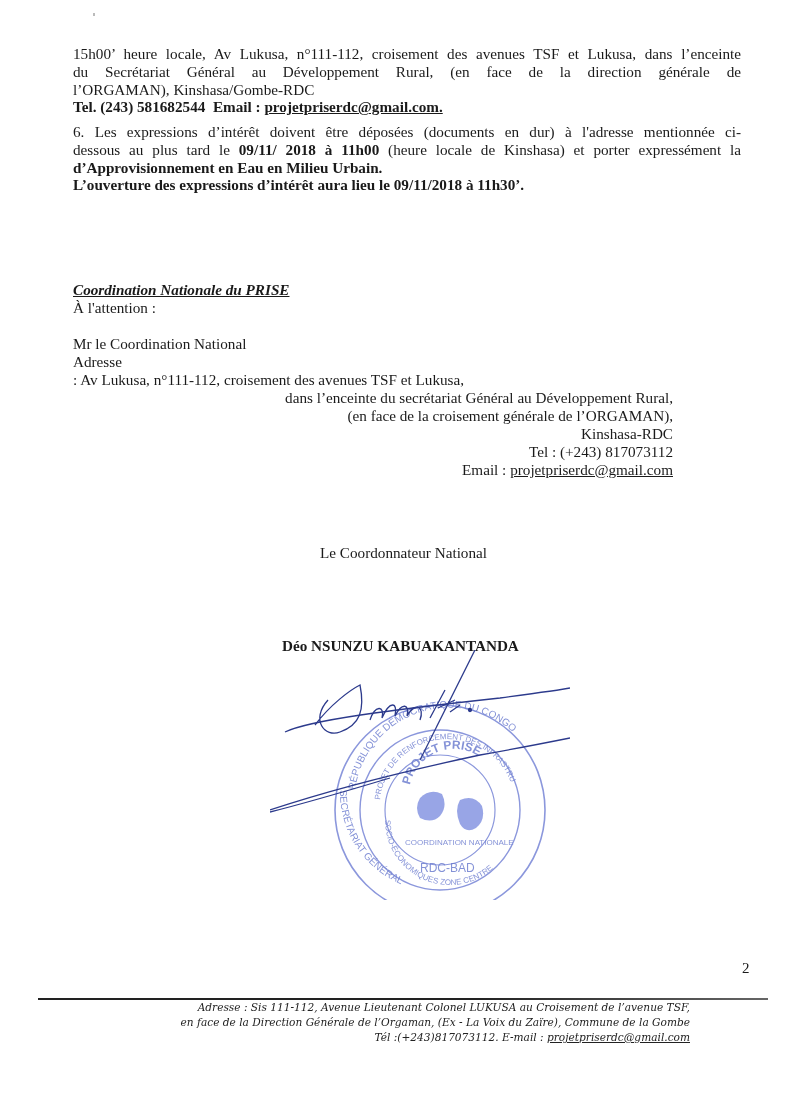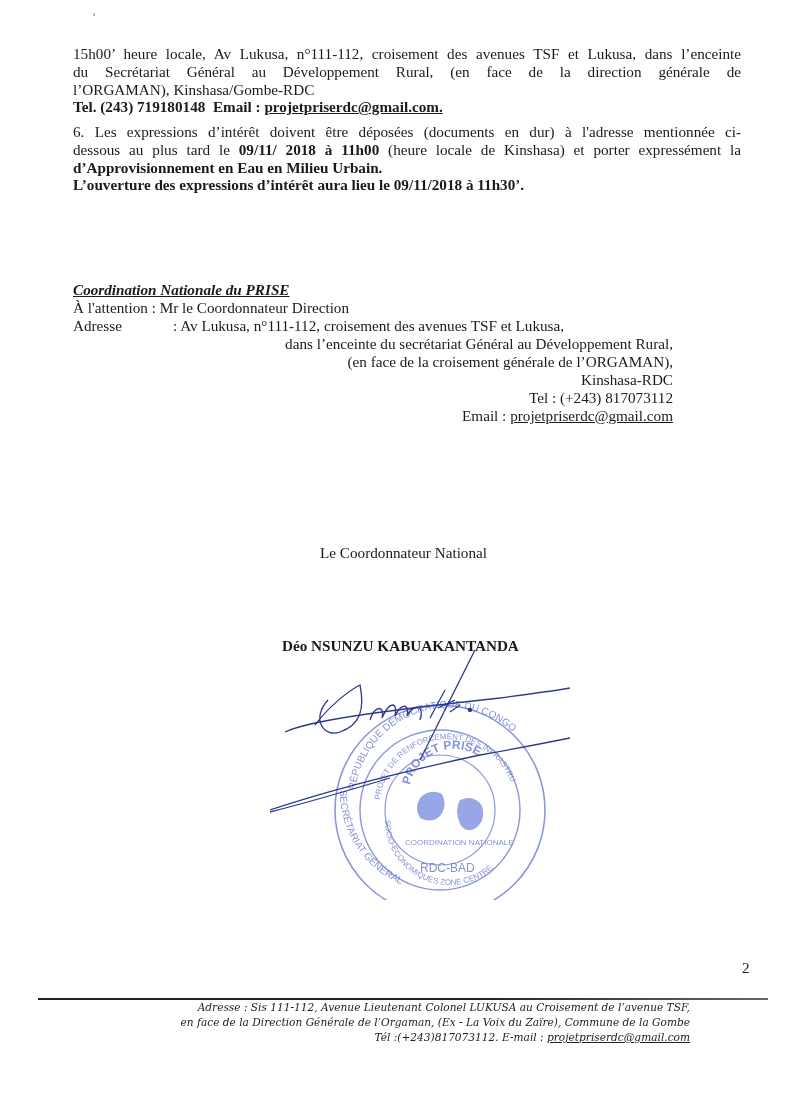--- a/index.html
+++ b/index.html
@@ -8,21 +8,21 @@
   .page { position: absolute; left: 0; top: 0; width: 712px; height: 1110px; }
   .para { position: absolute; left: 73px; width: 668px; font-size: 15.2px; line-height: 17.8px; }
   .j-line { display: block; text-align: justify; text-align-last: justify; white-space: nowrap; }
   .j-line.last { text-align-last: left; }
   b { font-weight: bold; }
   .ul { text-decoration: underline; }
   #p1 { top: 45px; }
   #p2 { top: 123px; }
   #coord-block { position: absolute; left: 73px; top: 281px; font-size: 15.2px; line-height: 18px; width: 600px; }
   .coord-title { font-weight: bold; font-style: italic; text-decoration: underline; }
-  .row { display: flex; }
+  .row { display: flex; flex-direction: column; }
   .lbl { width: 100px; flex: none; }
   .indent { padding-left: 100px; text-align: right; }
   #signer-title { position: absolute; left: 320px; top: 544px; font-size: 15.2px; }
   #signer-name { position: absolute; left: 282px; top: 637px; font-size: 15.2px; font-weight: bold; }
   #stamp { position: absolute; left: 270px; top: 650px; width: 300px; height: 250px; }
   #page-num { position: absolute; left: 742px; top: 960px; font-size: 15px; }
   #footer-rule { position: absolute; left: 38px; top: 998px; width: 730px; height: 2px;
                  background: linear-gradient(to right, #222 0%, #222 60%, #666 100%); }
   #footer { position: absolute; left: 130px; top: 1000px; width: 560px; text-align: right;
             font-family: "DejaVu Serif", serif; font-style: italic; font-size: 10.6px; line-height: 15px; color: #222; }
@@ -32,34 +32,34 @@
 </head>
 <body>
 
 <div class="page">
   <div id="dot"></div>
 
   <div id="p1" class="para">
     <span class="j-line">15h00’ heure locale, Av Lukusa, n°111-112, croisement des avenues TSF et Lukusa, dans l’enceinte</span>
     <span class="j-line">du Secrétariat Général au Développement Rural, (en face de la direction générale de</span>
     <span class="j-line last">l’ORGAMAN), Kinshasa/Gombe-RDC</span>
-    <span class="j-line last"><b>Tel. (243) 719180148</b>&nbsp;&nbsp;<b>Email :</b> <b class="ul">projetpriserdc@gmail.com.</b></span>
+    <span class="j-line last"><b>Tel. (243) 581682544</b>&nbsp;&nbsp;<b>Email :</b> <b class="ul">projetpriserdc@gmail.com.</b></span>
   </div>
 
   <div id="p2" class="para">
     <span class="j-line">6. Les expressions d’intérêt doivent être déposées (documents en dur) à l'adresse mentionnée ci-</span>
     <span class="j-line"><span>dessous au plus tard le </span><b>09/11/ 2018 à 11h00</b><span> (heure locale de Kinshasa) et porter expressément la</span></span>
     <span class="j-line last"><b>d’Approvisionnement en Eau en Milieu Urbain.</b></span>
     <span class="j-line last"><b>L’ouverture des expressions d’intérêt aura lieu le 09/11/2018 à 11h30’.</b></span>
   </div>
 
   <div id="coord-block">
     <div class="coord-title">Coordination Nationale du PRISE</div>
     <div class="row">
-      <span>À l'attention :</span>&nbsp;<span>Mr le Coordonnateur Direction</span>
+      <span>À l'attention :</span>&nbsp;<span>Mr le Coordination National</span>
     </div>
     <div class="row">
       <span class="lbl">Adresse</span>
       <span>: Av Lukusa, n°111-112, croisement des avenues TSF et Lukusa,</span>
     </div>
     <div class="indent">dans l’enceinte du secrétariat Général au Développement Rural,</div>
     <div class="indent">(en face de la croisement générale de l’ORGAMAN),</div>
     <div class="indent">Kinshasa-RDC</div>
     <div class="indent">Tel :  (+243) 817073112</div>
     <div class="indent"><span>Email : </span><span class="ul">projetpriserdc@gmail.com</span></div>

